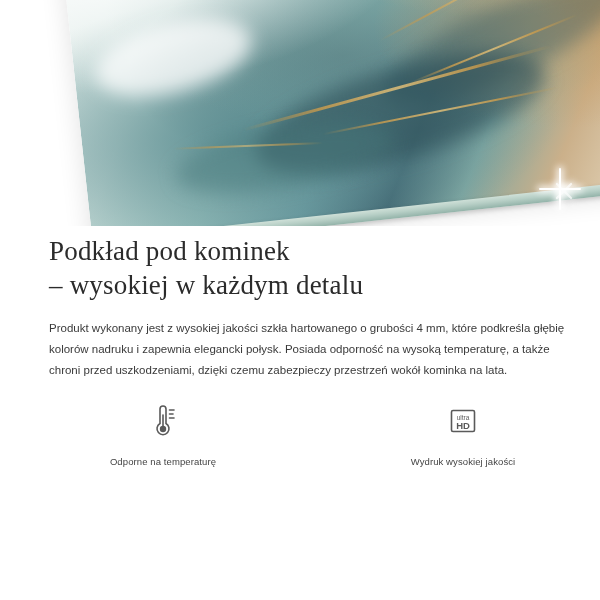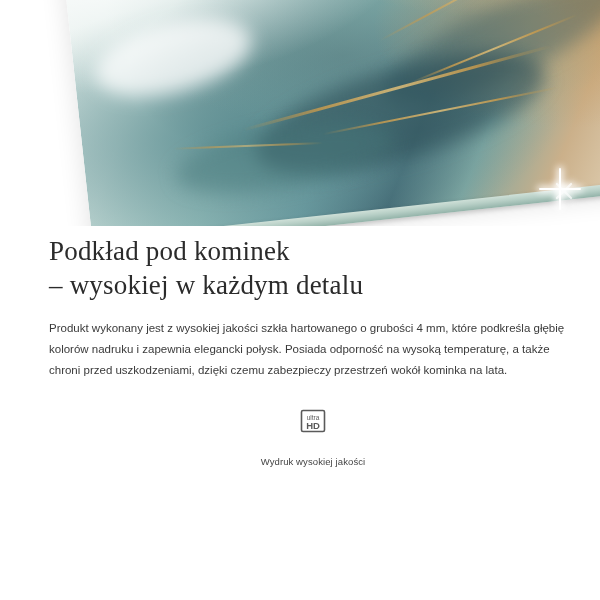--- a/index.html
+++ b/index.html
@@ -199,20 +199,33 @@
       <span>Podkład pod kominek</span><br>
       <span>– wysokiej w każdym detalu</span>
     </h1>
     <p class="body">Produkt wykonany jest z wysokiej jakości szkła hartowanego o grubości 4 mm, które podkreśla głębię kolorów nadruku i zapewnia elegancki połysk. Posiada odporność na wysoką temperaturę, a także chroni przed uszkodzeniami, dzięki czemu zabezpieczy przestrzeń wokół kominka na lata.</p>
   </div>
 
   <div class="features">
 
     <div class="frow">
 
+      <div class="fcell">
+        <div class="ficon">
+          <svg width="40" height="40" viewBox="0 0 40 40" fill="none" stroke="#5a5a5a" stroke-width="1.6" stroke-linecap="round">
+            <path d="M17 8a3 3 0 0 1 6 0v14.5a6 6 0 1 1-6 0V8z"></path>
+            <circle cx="20" cy="28" r="3.2" fill="#5a5a5a" stroke="none"></circle>
+            <line x1="20" y1="14" x2="20" y2="26"></line>
+            <line x1="26.5" y1="9" x2="31" y2="9"></line>
+            <line x1="26.5" y1="13" x2="30" y2="13"></line>
+            <line x1="26.5" y1="17" x2="31" y2="17"></line>
+          </svg>
+        </div>
+        <div class="flabel">Odporne na temperaturę</div>
+      </div>
 
       <div class="fcell">
         <div class="ficon">
           <svg width="40" height="40" viewBox="0 0 40 40">
             <rect x="8.5" y="9.5" width="23" height="21" rx="1.5" fill="none" stroke="#5a5a5a" stroke-width="1.6"></rect>
             <text x="20" y="18.5" text-anchor="middle" font-family="Liberation Sans, sans-serif" font-size="6.5" fill="#5a5a5a">ultra</text>
             <text x="20" y="27.5" text-anchor="middle" font-family="Liberation Sans, sans-serif" font-size="9.5" font-weight="bold" fill="#5a5a5a">HD</text>
           </svg>
         </div>
         <div class="flabel">Wydruk wysokiej jakości</div>

